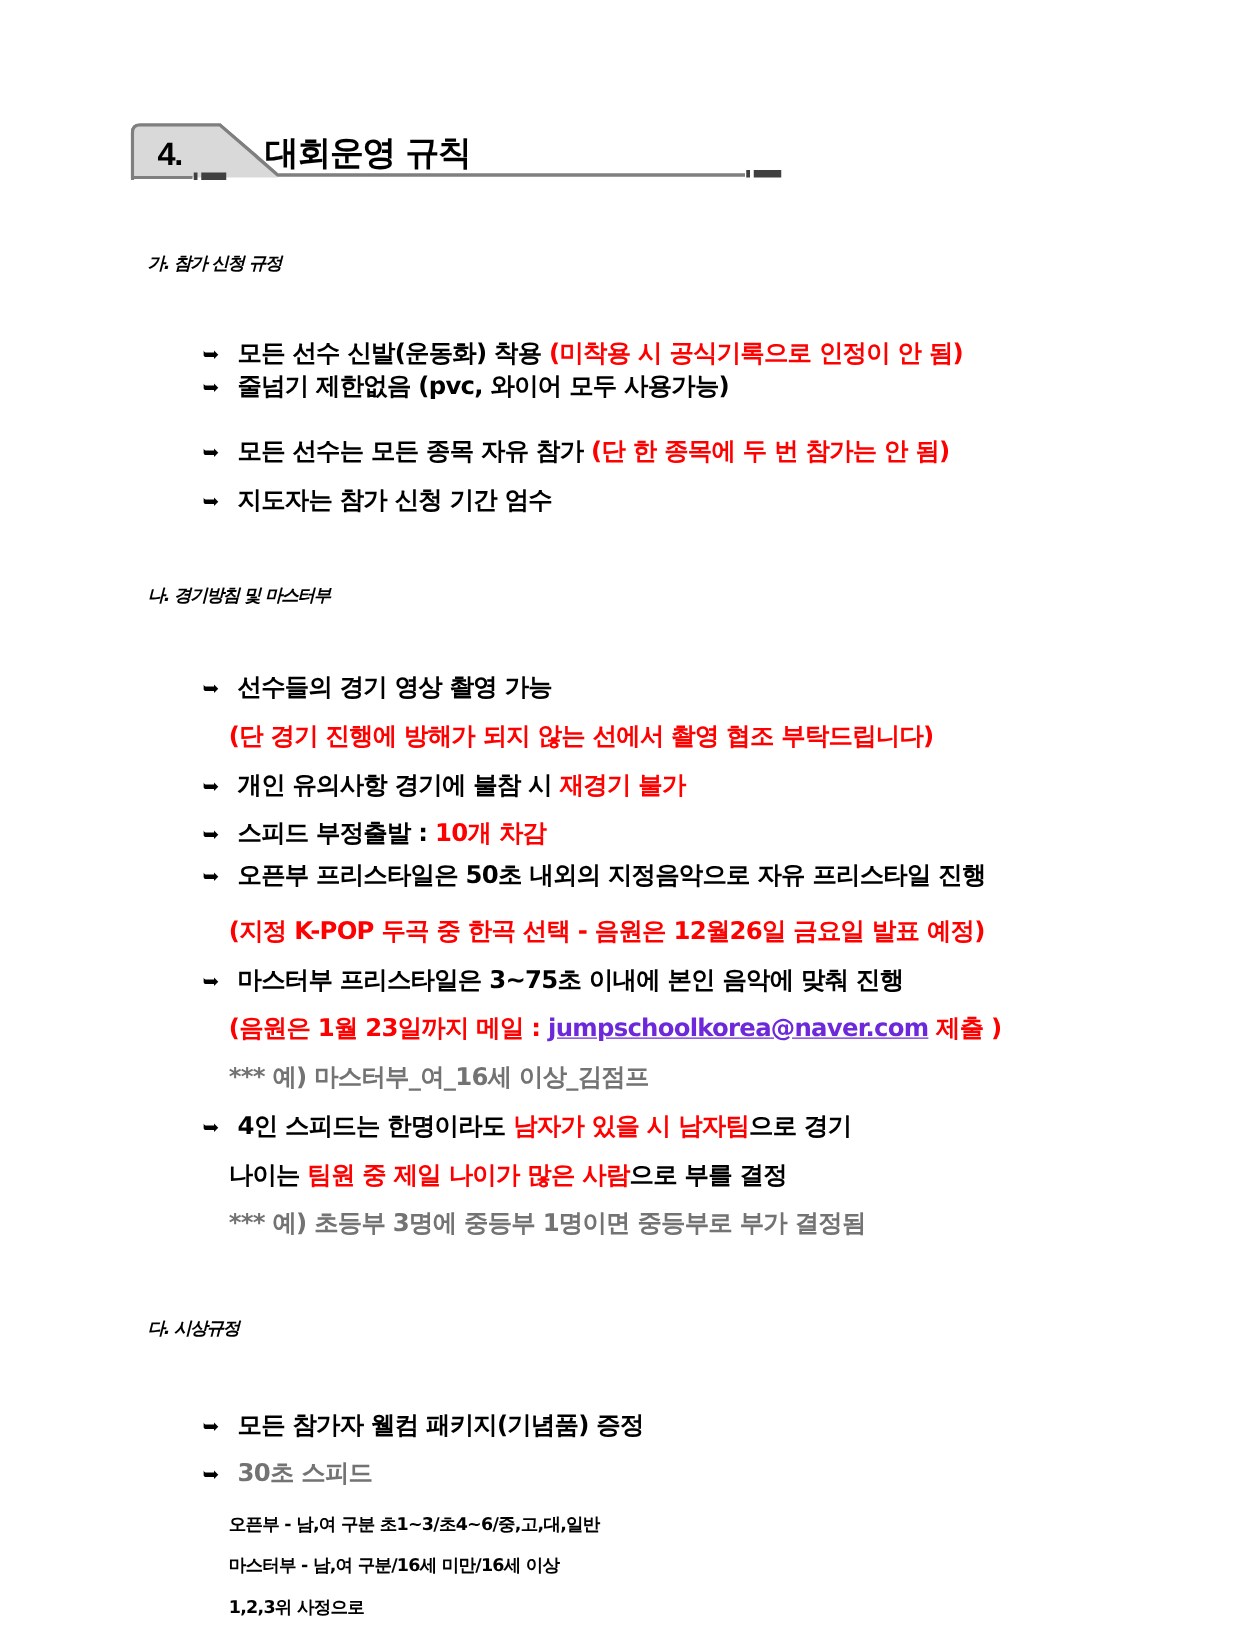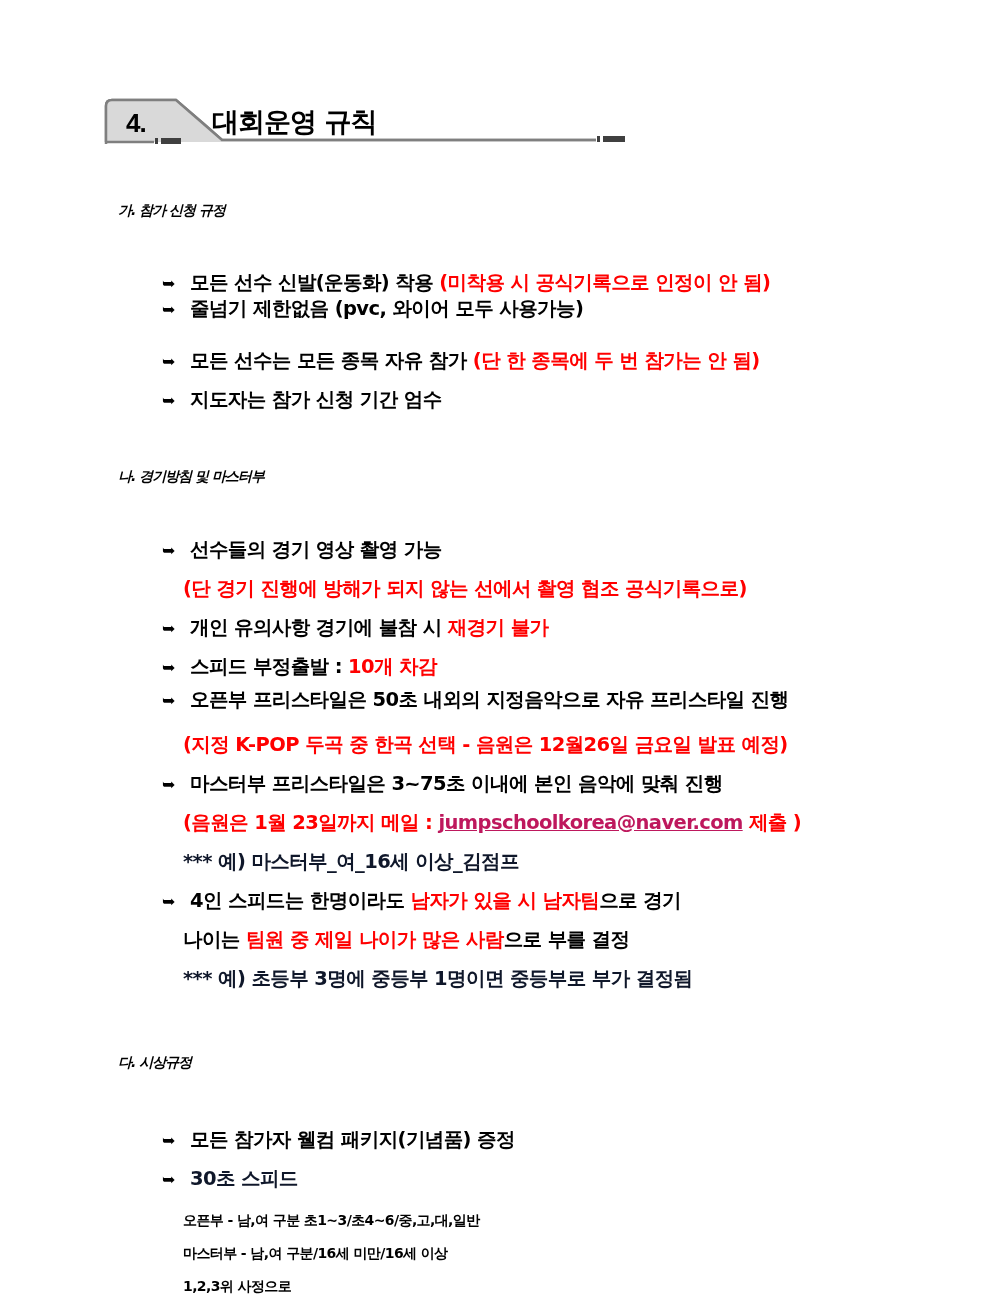--- a/index.html
+++ b/index.html
@@ -28,22 +28,22 @@
   .line {
     position: absolute; left: 135px; white-space: nowrap;
     font-weight: bold; font-size: 19.5px; letter-spacing: -0.6px;
     line-height: 26px;
     margin-left: 27px;
   }
   .line.indent { left: 156px; }
   .line.plain { left: 156px; font-weight: bold; font-size: 14px; }
   .arrow { display: inline-block; width: 28px; font-size: 16px; }
   .red { color: #ff0000; }
-  .blue { color: #0f172a; }
-  .link { color: #be185d; text-decoration: underline; }
+  .blue { color: #737373; }
+  .link { color: #6d28d9; text-decoration: underline; }
 </style>
 </head>
 <body>
 
 <div class="header">
   <svg width="524" height="48" viewBox="0 0 524 48">
     <path d="M2 46 L2 8 Q2 2 8 2 L72 2 L100 26 L118 42 L492 42" fill="none" stroke="#7f7f7f" stroke-width="2.5"></path>
     <path d="M2 46 L2 8 Q2 2 8 2 L72 2 L118 42 L118 44 L2 44 Z" fill="#d9d9d9" stroke="none"></path>
     <path d="M2 44 L2 8 Q2 2 8 2 L72 2 L118 42 L492 42" fill="none" stroke="#7f7f7f" stroke-width="2.5"></path>
     <path d="M2 44 L50 44" fill="none" stroke="#7f7f7f" stroke-width="2.5"></path>
@@ -69,21 +69,21 @@
 </div>
 <div class="line" style="top:387px">
   <span class="arrow">➥</span><span>지도자는 참가 신청 기간 엄수</span>
 </div>
 
 <div class="section-title" style="top:468px">나. 경기방침 및 마스터부</div>
 
 <div class="line" style="top:537px">
   <span class="arrow">➥</span><span>선수들의 경기 영상 촬영 가능</span>
 </div>
-<div class="line indent red" style="top:576px">(단 경기 진행에 방해가 되지 않는 선에서 촬영 협조 공식기록으로)</div>
+<div class="line indent red" style="top:576px">(단 경기 진행에 방해가 되지 않는 선에서 촬영 협조 부탁드립니다)</div>
 
 <div class="line" style="top:615px">
   <span class="arrow">➥</span><span>개인 유의사항 경기에 불참 시 </span><span class="red">재경기 불가</span>
 </div>
 <div class="line" style="top:654px">
   <span class="arrow">➥</span><span>스피드 부정출발 : </span><span class="red">10개 차감</span>
 </div>
 <div class="line" style="top:687px">
   <span class="arrow">➥</span><span>오픈부 프리스타일은 50초 내외의 지정음악으로 자유 프리스타일 진행</span>
 </div>

